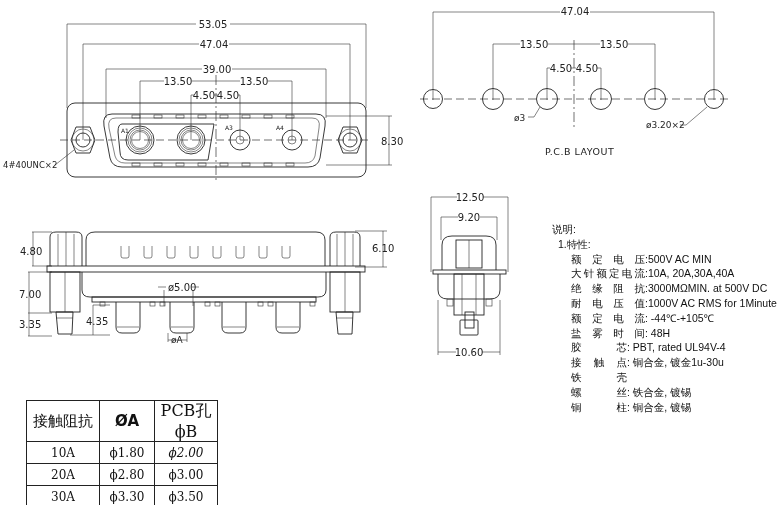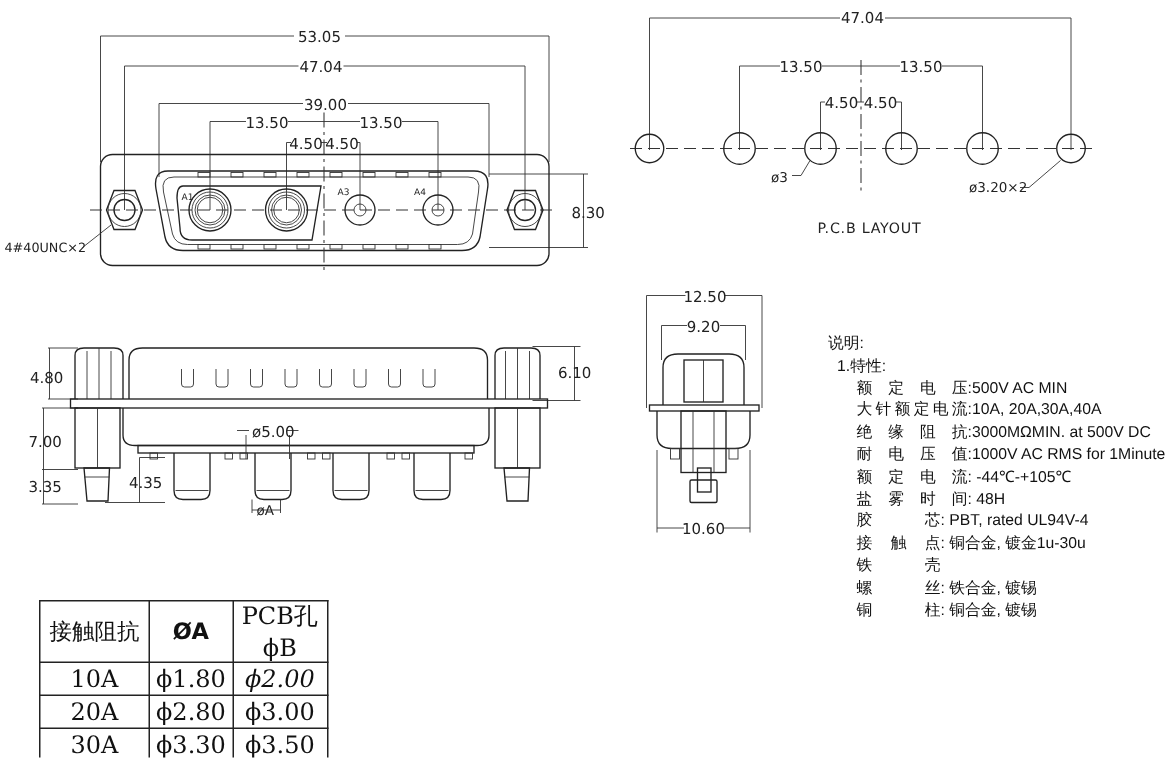--- a/index.html
+++ b/index.html
@@ -9,21 +9,21 @@
   .ln{stroke:#222;stroke-width:0.9;fill:none;}
   .thin{stroke:#333;stroke-width:0.6;fill:none;}
   .dash{stroke:#333;stroke-width:0.7;fill:none;stroke-dasharray:8 4;}
   .cdash{stroke:#333;stroke-width:0.7;fill:none;stroke-dasharray:10 3 2 3;}
   #notes{position:absolute;left:552px;top:222px;width:228px;font-family:Liberation Sans, sans-serif;font-size:10.5px;line-height:14.8px;color:#111;}
   #notes .sec{padding-left:6px;}
   #notes .row{padding-left:19px;white-space:nowrap;display:flex;align-items:flex-end;}
   #notes .k{display:inline-block;width:74px;letter-spacing:0;text-align:justify;text-align-last:justify;}
   #notes .k2{display:inline-block;width:56px;text-align:justify;text-align-last:justify;}
   #spec-table{position:absolute;left:26px;top:400px;border-collapse:collapse;font-family:"DejaVu Serif",serif;}
-  #spec-table th,#spec-table td{border:1px solid #222;height:21px;padding:0 4px;text-align:center;font-size:16px;font-weight:normal;}
+  #spec-table th,#spec-table td{border:1px solid #222;height:21px;padding:0 4px;text-align:center;font-size:12px;font-weight:normal;}
   #spec-table th{font-size:15px;}
   #spec-table th.b{font-family:"DejaVu Sans",sans-serif;font-weight:bold;font-size:15px;}
   #spec-table th.s{font-size:16px;}
   #spec-table td.c1{width:64px;}
   #spec-table td.c2{width:46px;}
   #spec-table td.c3{width:54px;font-style:italic;}
 </style>
 </head>
 <body>
 

